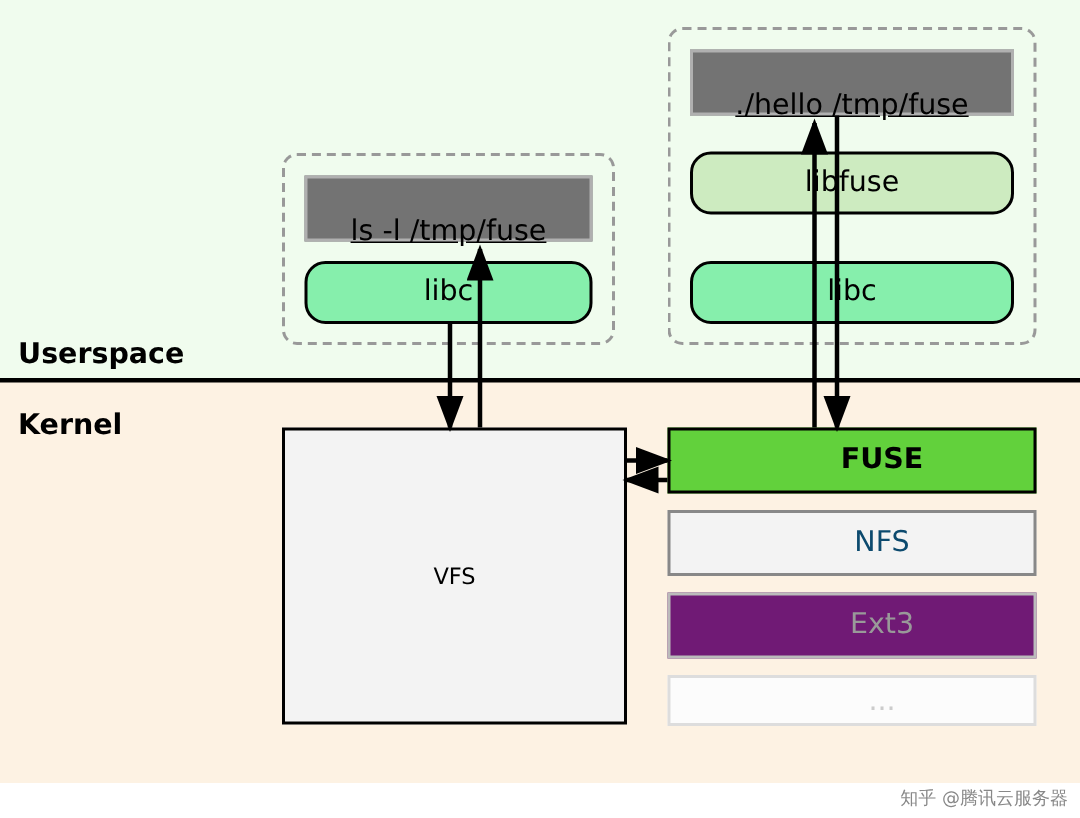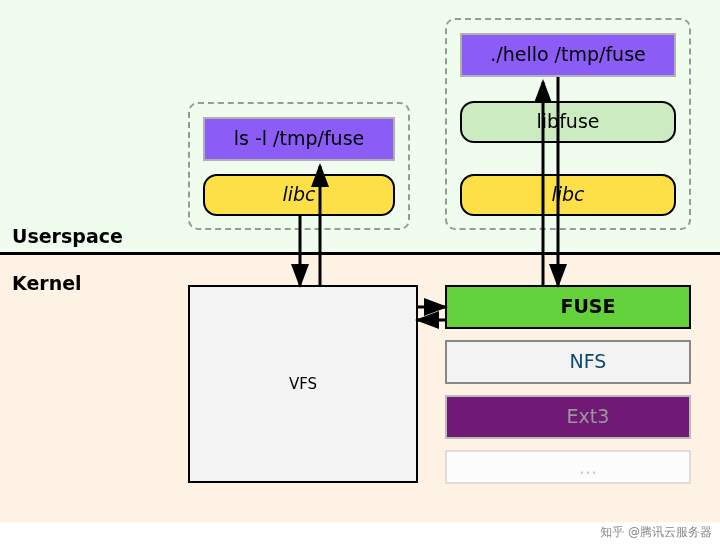--- a/index.html
+++ b/index.html
@@ -36,39 +36,40 @@
     position: absolute;
     border: 2px dashed #999;
     border-radius: 10px;
     background: transparent;
   }
   .dashbox.left { left: 188px; top: 102px; width: 222px; height: 128px; }
   .dashbox.right { left: 445px; top: 18px; width: 246px; height: 212px; }
 
   .cmd-box {
     position: absolute;
-    background: #8b5cf6;
+    background: #737373;
     border: 2px solid #b0b0b0;
     font-size: 19px;
     text-align: center;
-    padding-top: 8px;
+    padding-top: 24px;
+    text-decoration: underline;
   }
   .cmd-left { left: 203px; top: 117px; width: 192px; height: 44px; }
   .cmd-right { left: 460px; top: 33px; width: 216px; height: 44px; }
 
   .pill {
     position: absolute;
     border: 2.5px solid #000;
     border-radius: 14px;
     text-align: center;
     font-size: 19px;
     padding-top: 7px;
     height: 42px;
   }
-  .pill.orange { background: #fde047; font-style: italic; }
+  .pill.orange { background: #86efac; }
   .pill.green { background: #cdebc0; }
   .libc-left { left: 203px; top: 174px; width: 192px; }
   .libfuse { left: 460px; top: 101px; width: 216px; }
   .libc-right { left: 460px; top: 174px; width: 216px; }
 
   .vfs-box {
     position: absolute;
     left: 188px; top: 285px; width: 230px; height: 198px;
     background: #f3f3f3;
     border: 2px solid #000;

